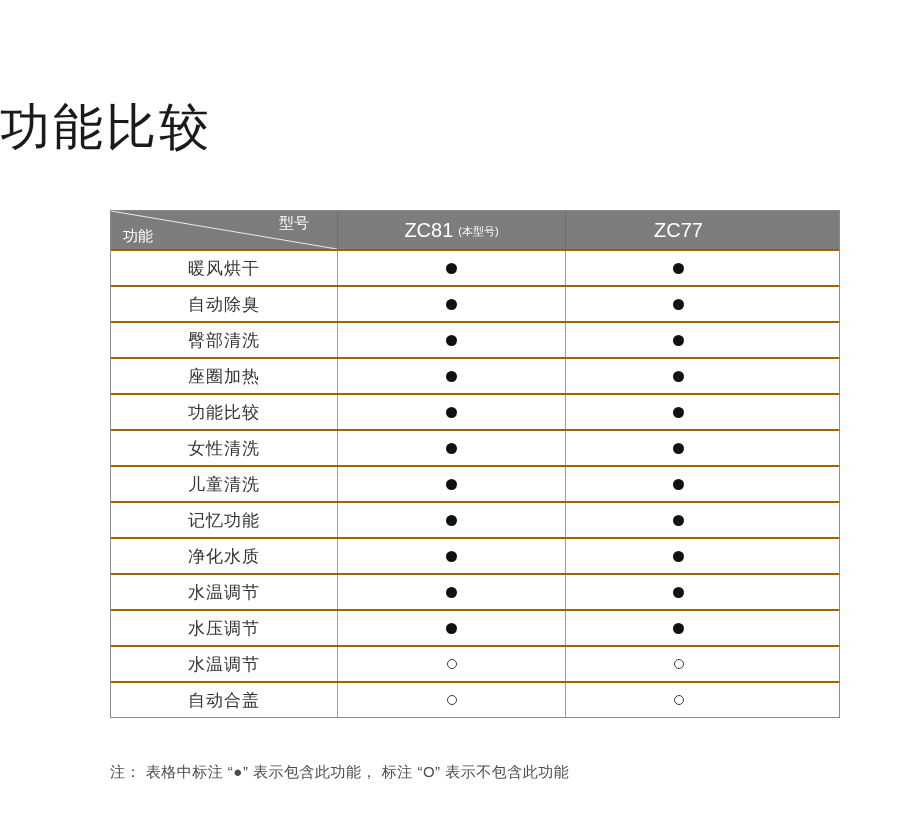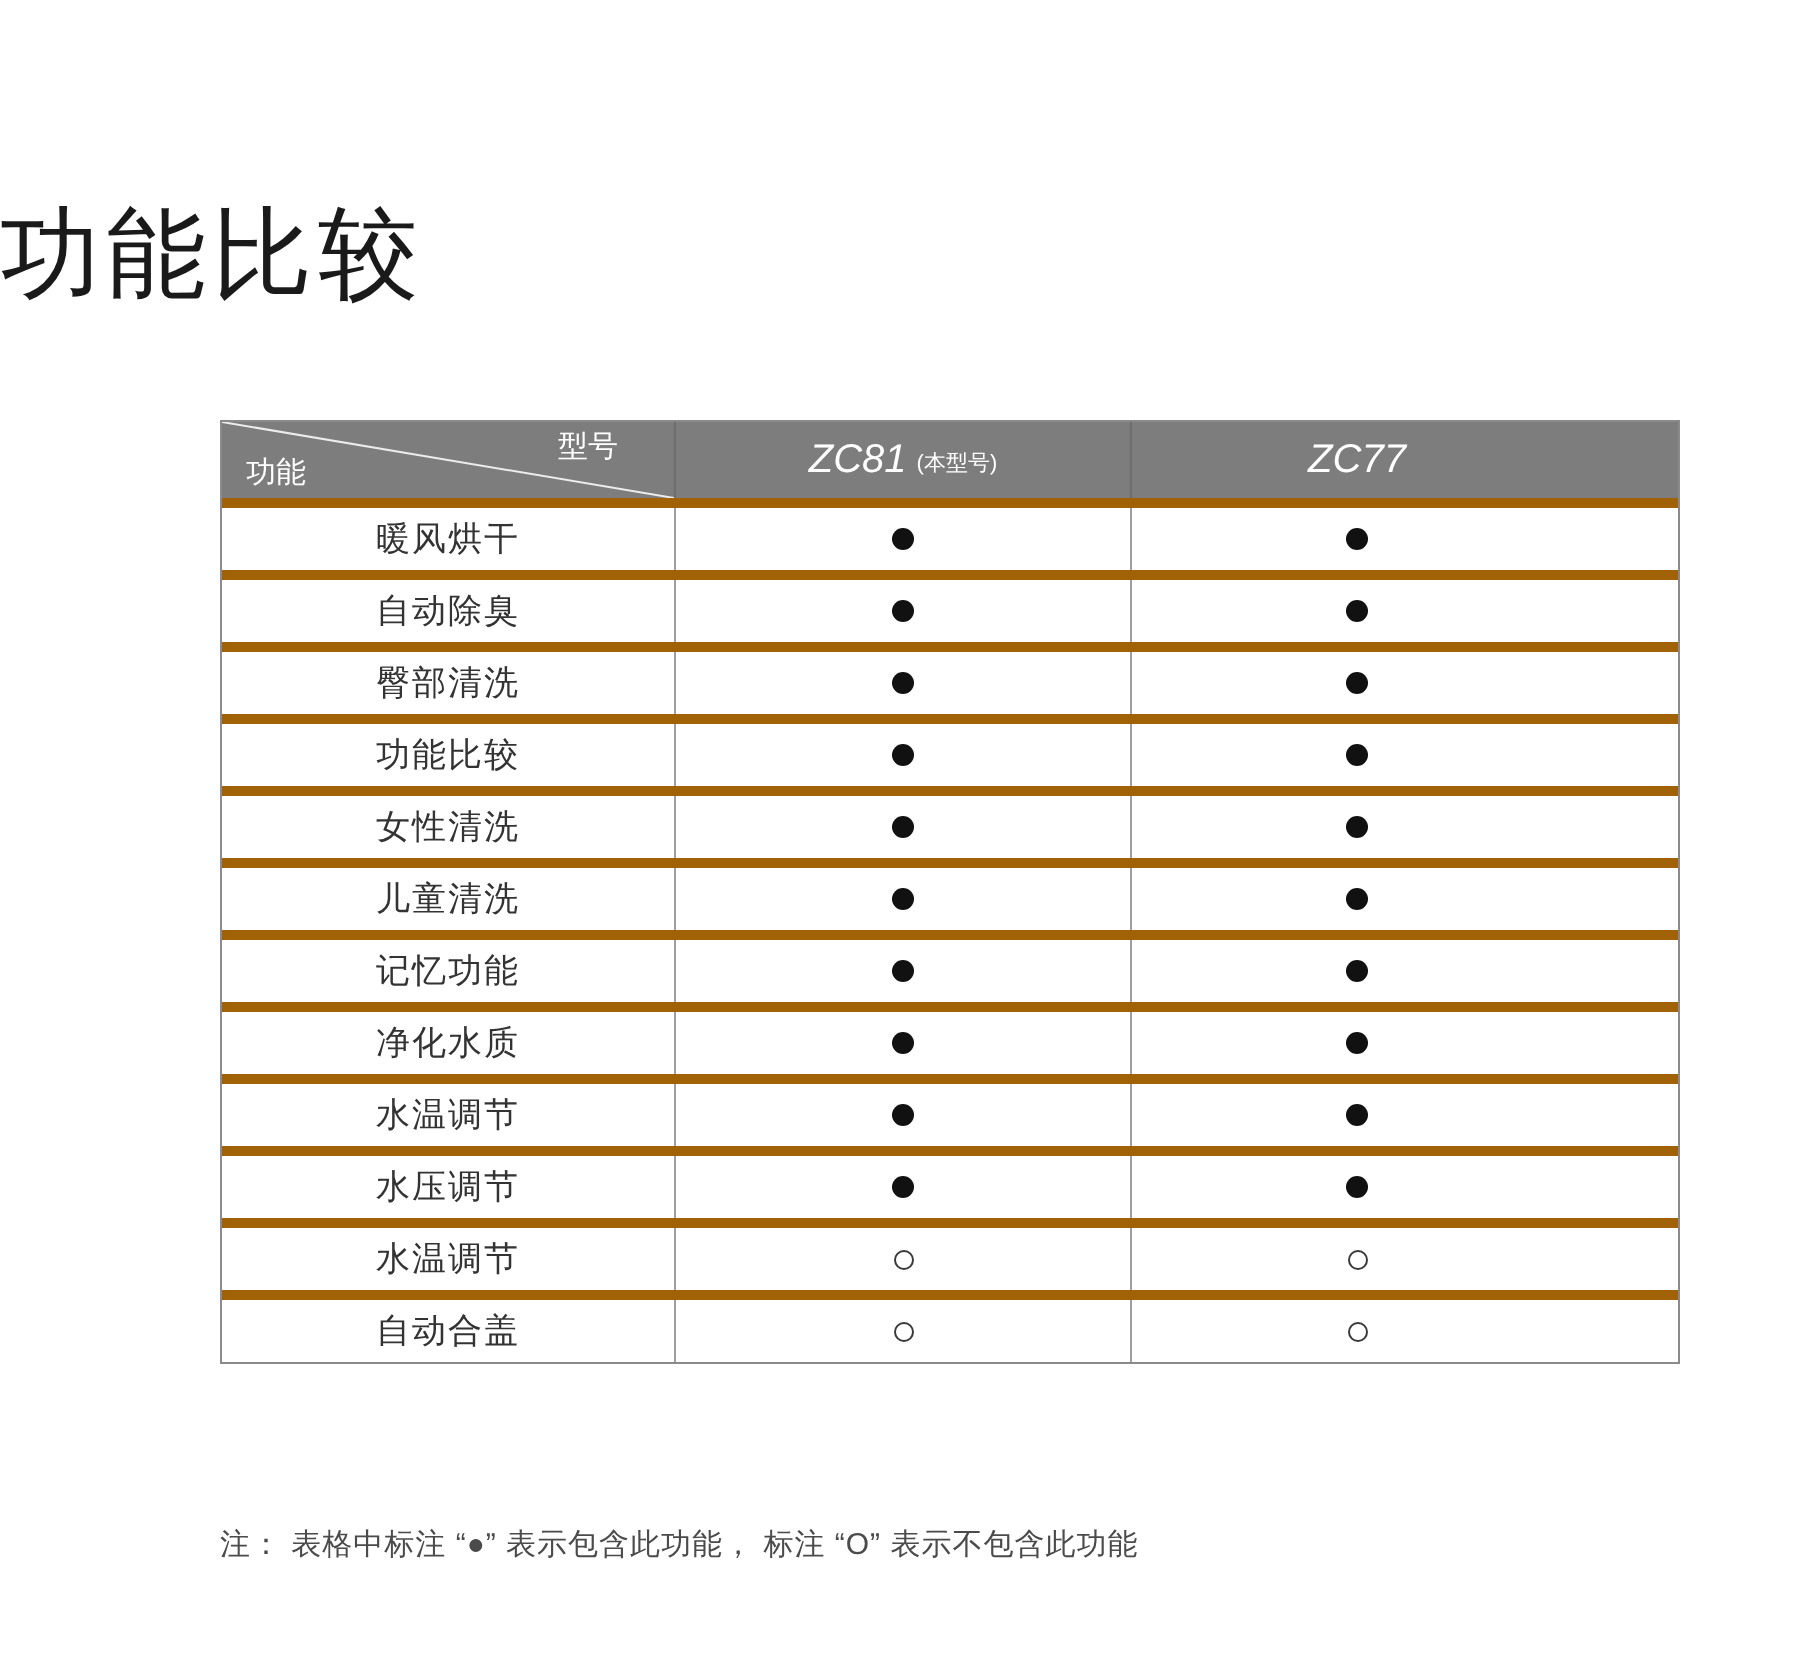--- a/index.html
+++ b/index.html
@@ -37,28 +37,28 @@
   .corner-cell svg { position: absolute; inset: 0; width: 100%; height: 100%; }
   .corner-label-top {
     position: absolute; top: 3px; right: 28px;
     font-size: 15px; color: #fff;
   }
   .corner-label-bottom {
     position: absolute; bottom: 3px; left: 12px;
     font-size: 15px; color: #fff;
   }
 
-  .model-name { font-size: 20px; color: #fff; font-style: italic; }
+  .model-name { font-size: 20px; color: #fff; }
   .model-sub  { font-size: 11px; color: #fff; margin-left: 5px; padding-top: 3px; }
 
   .trow {
     display: grid;
     grid-template-columns: 227px 228px 225px;
     height: 36px;
-    border-top: 5px solid #a16207;
+    border-top: 2px solid #a16207;
   }
   .cell {
     display: flex; align-items: center; justify-content: center;
   }
   .cell.label {
     font-size: 17px; color: #333333;
     border-right: 1px solid #9e9e9e;
     letter-spacing: 1px;
   }
   .cell.val.first { border-right: 1px solid #9e9e9e; }
@@ -127,20 +127,29 @@
       <div class="trow">
         <div class="cell label">臀部清洗</div>
         <div class="cell val first">
           <span class="dot"></span>
         </div>
         <div class="cell val">
           <span class="dot"></span>
         </div>
       </div>
       <div class="trow">
+        <div class="cell label">座圈加热</div>
+        <div class="cell val first">
+          <span class="dot"></span>
+        </div>
+        <div class="cell val">
+          <span class="dot"></span>
+        </div>
+      </div>
+      <div class="trow">
         <div class="cell label">功能比较</div>
         <div class="cell val first">
           <span class="dot"></span>
         </div>
         <div class="cell val">
           <span class="dot"></span>
         </div>
       </div>
       <div class="trow">
         <div class="cell label">女性清洗</div>

